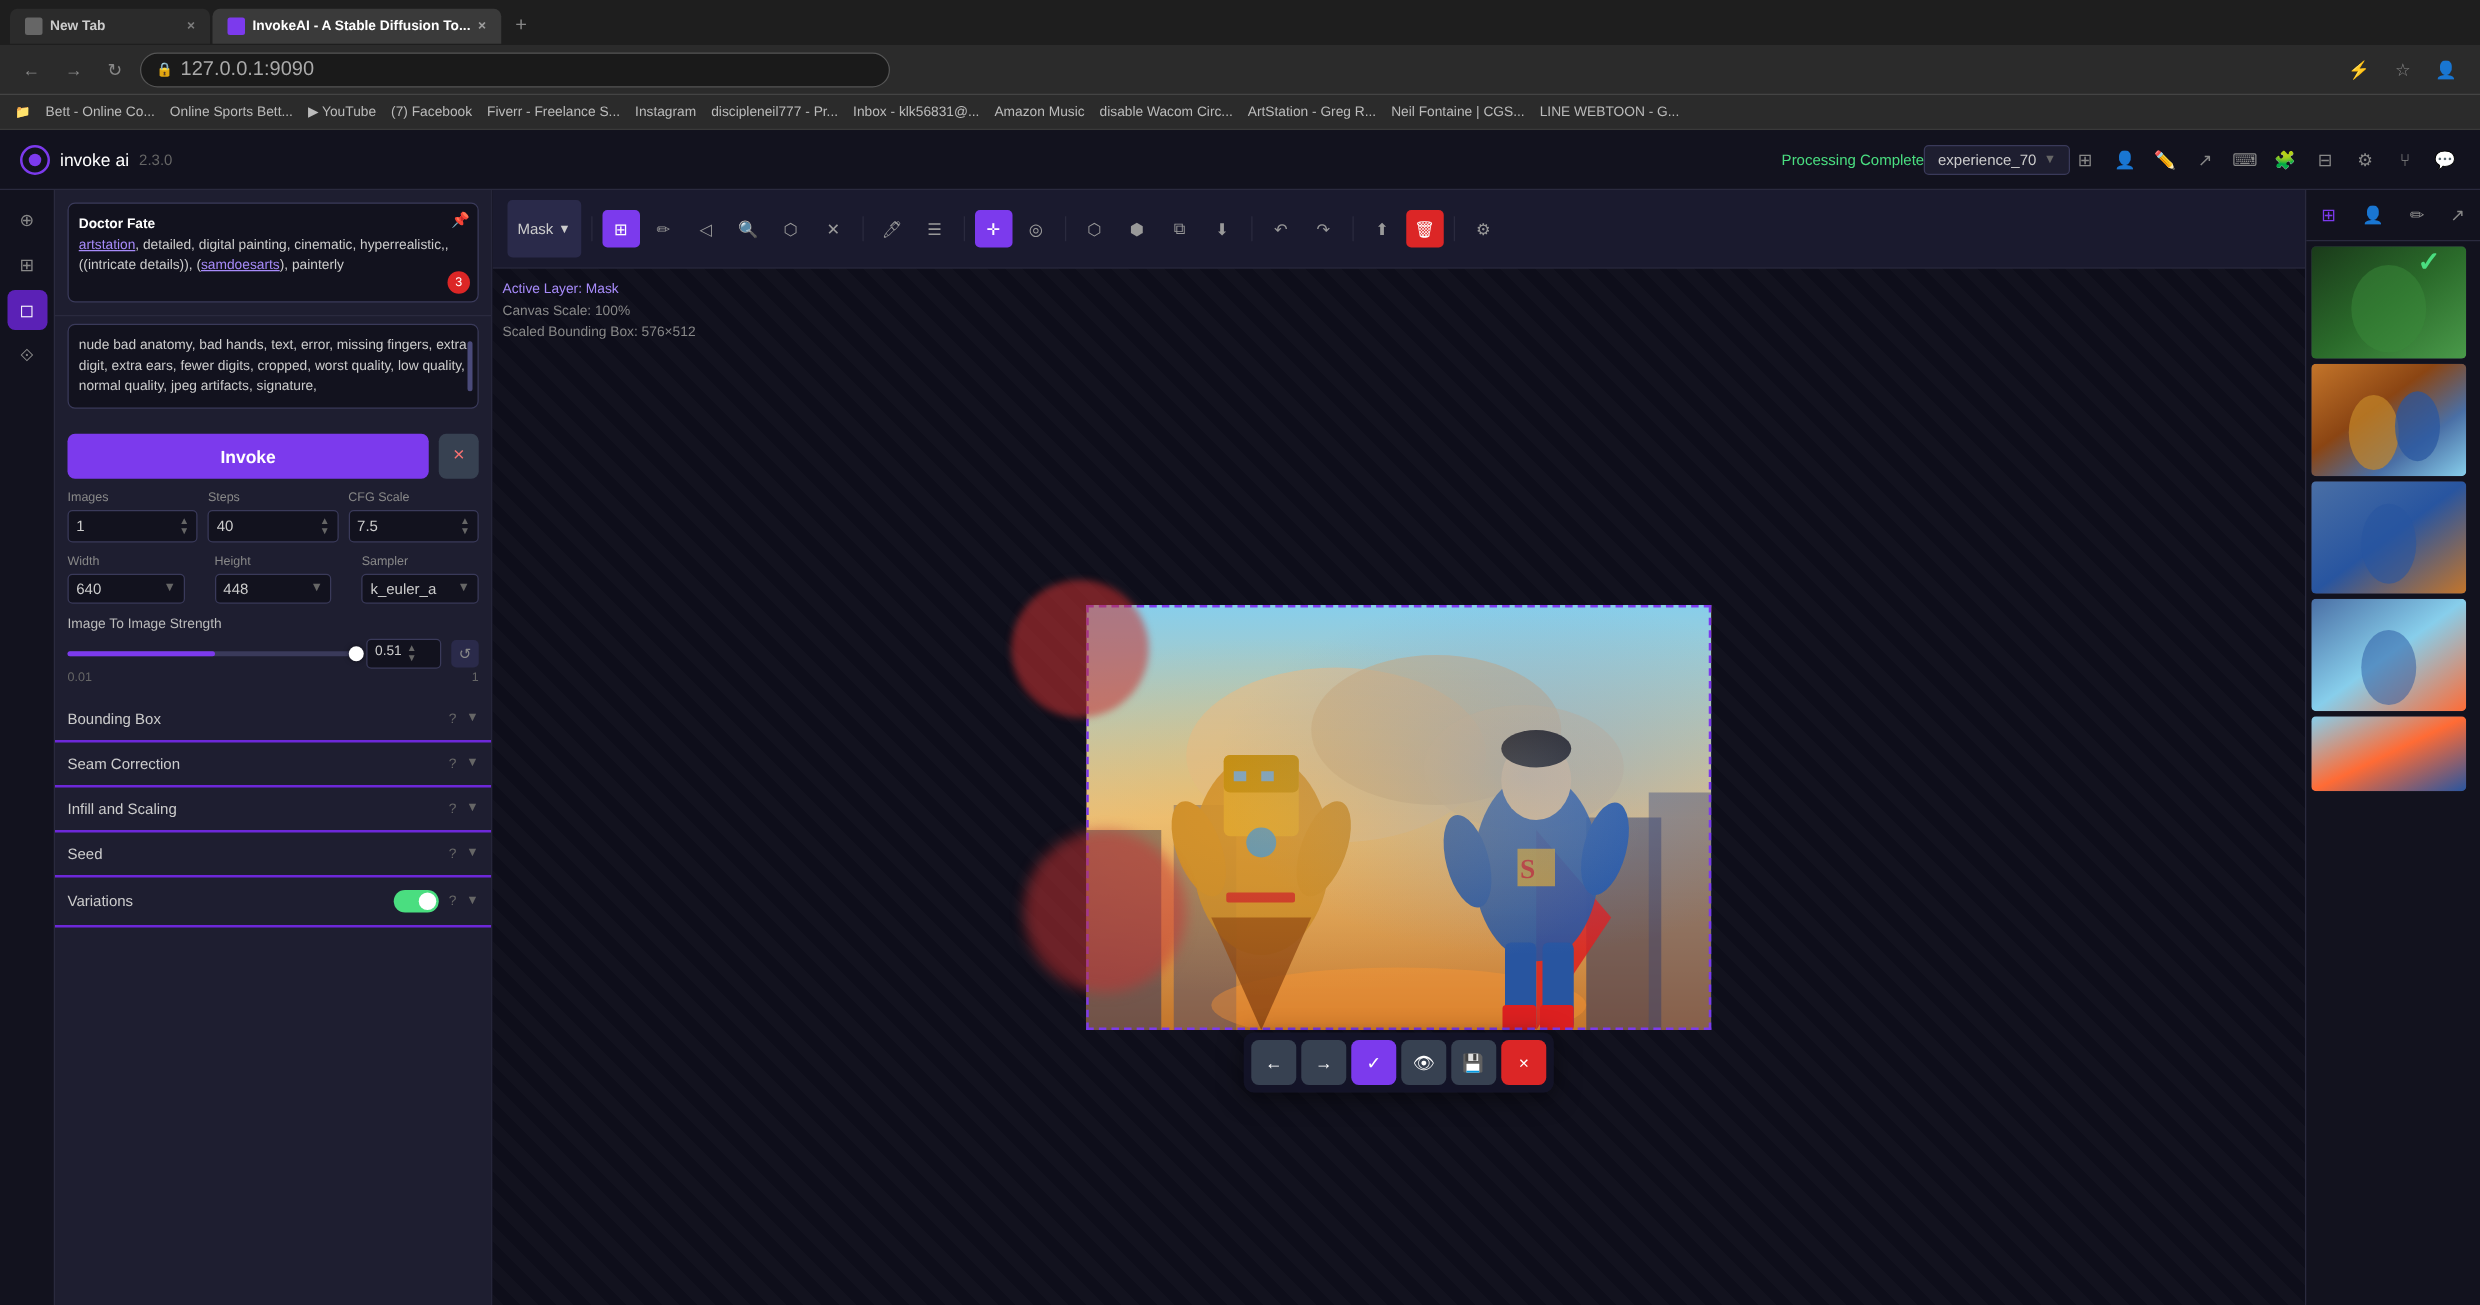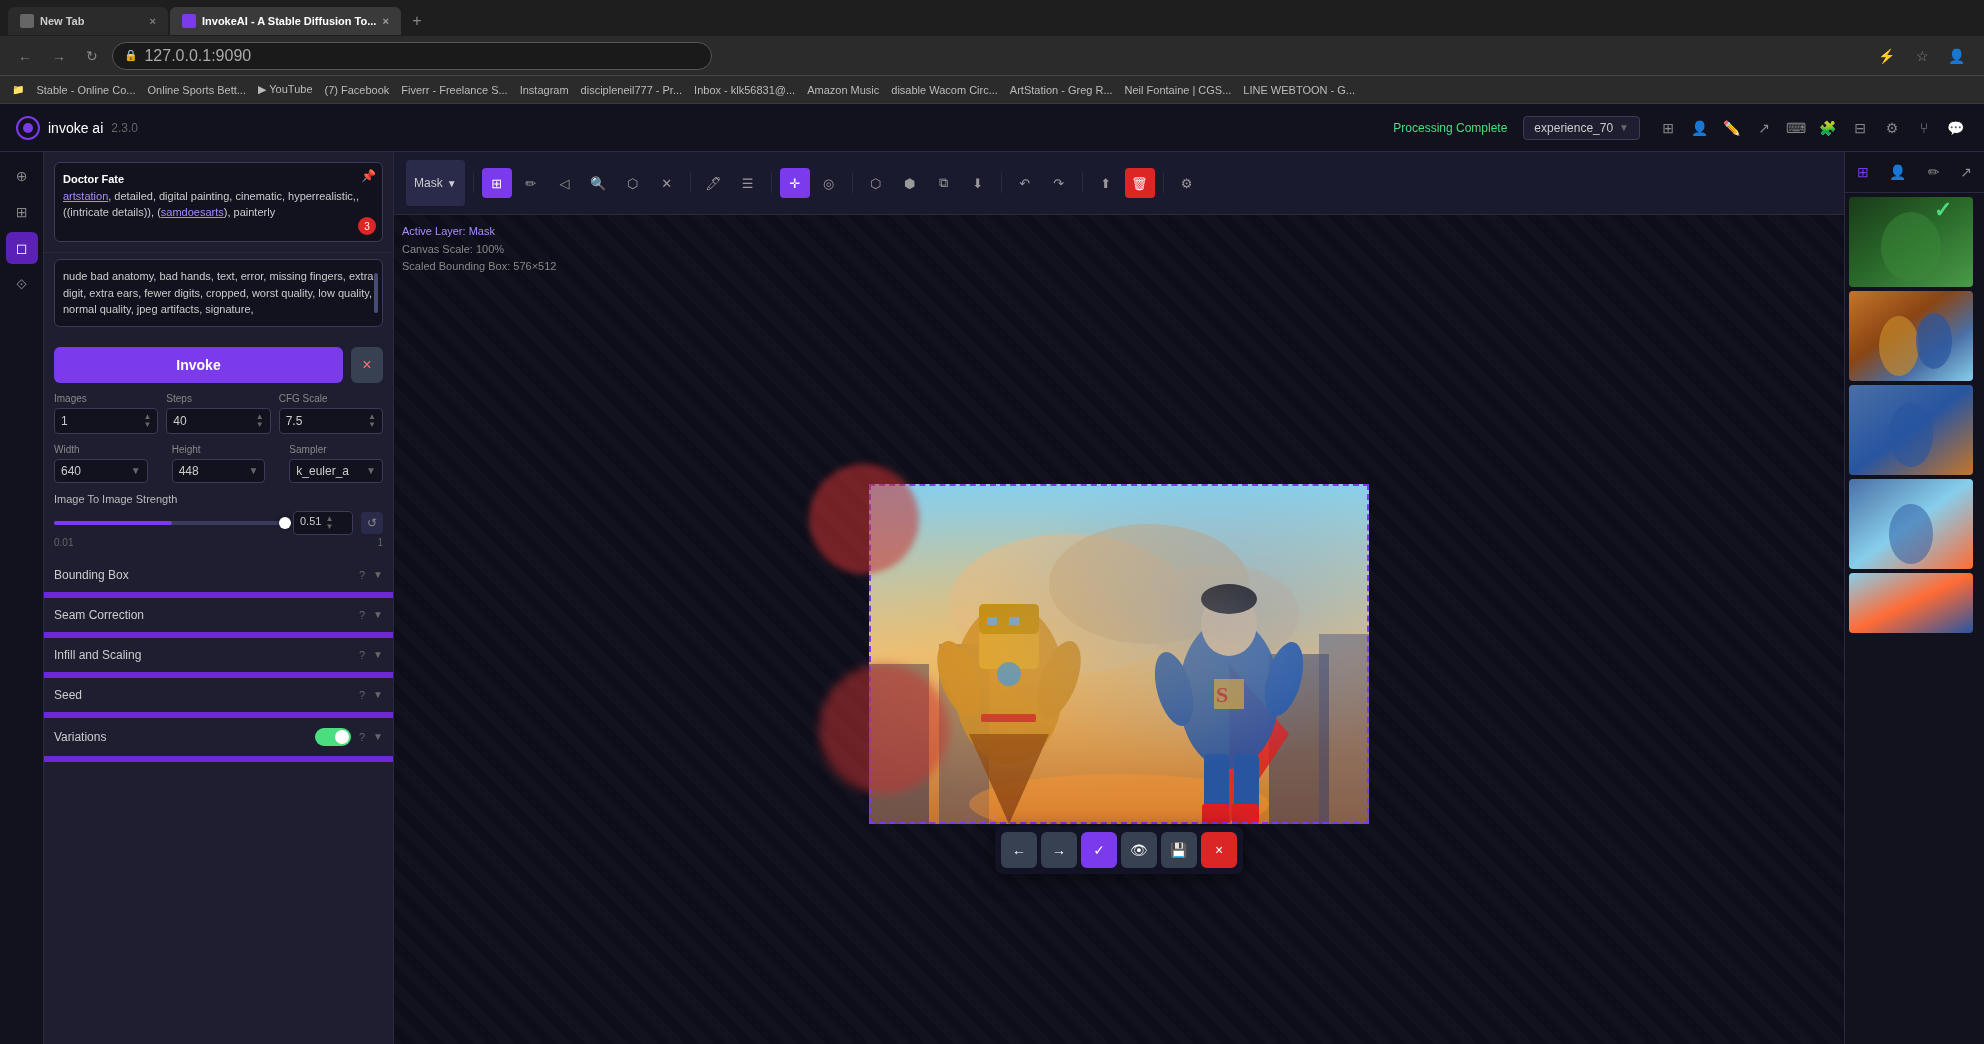--- a/index.html
+++ b/index.html
@@ -61,21 +61,21 @@
     .slider-label { font-size: 11px; color: #bbb; margin-bottom: 6px; }
     .slider-row { display: flex; align-items: center; gap: 8px; }
     .slider-track { flex: 1; height: 4px; background: #3a3a5a; border-radius: 2px; position: relative; }
     .slider-fill { height: 100%; background: #7c3aed; border-radius: 2px; }
     .slider-thumb { width: 12px; height: 12px; background: #fff; border-radius: 50%; position: absolute; top: -4px; right: -6px; box-shadow: 0 0 4px rgba(0,0,0,0.5); }
     .slider-val-box { display: flex; align-items: flex-start; background: #12121e; border: 1px solid #3a3a5a; border-radius: 4px; padding: 3px 6px; width: 60px; }
     .slider-val { font-size: 11px; color: #ccc; }
     .slider-range { display: flex; justify-content: space-between; font-size: 10px; color: #666; margin-top: 2px; }
     .refresh-btn { width: 22px; height: 22px; background: #2a2a4a; border-radius: 4px; display: flex; align-items: center; justify-content: center; color: #888; cursor: pointer; }
 
-    .accordion-item { border-bottom: 6px solid #6d28d9; }
+    .accordion-item { border-bottom: 2px solid #6d28d9; }
     .accordion-header { display: flex; align-items: center; padding: 10px; cursor: pointer; }
     .accordion-title { font-size: 12px; color: #ccc; flex: 1; font-weight: 500; }
     .accordion-help { color: #666; margin-right: 8px; font-size: 11px; }
     .accordion-arrow { color: #666; font-size: 10px; }
     .toggle-switch { width: 36px; height: 18px; background: #4ade80; border-radius: 9px; position: relative; margin-right: 8px; }
     .toggle-knob { width: 14px; height: 14px; background: #fff; border-radius: 50%; position: absolute; right: 2px; top: 2px; }
 
     
     .main-canvas { flex: 1; display: flex; flex-direction: column; background: #0e0e1a; overflow: hidden; }
     .toolbar { display: flex; align-items: center; padding: 8px 12px; background: #1a1a2e; border-bottom: 1px solid #2a2a3e; gap: 4px; }
@@ -110,21 +110,21 @@
     
     .right-panel { width: 140px; background: #12121e; border-left: 1px solid #2a2a3e; display: flex; flex-direction: column; }
     .right-panel-header { display: flex; align-items: center; justify-content: space-between; padding: 8px; border-bottom: 1px solid #2a2a3e; }
     .right-panel-icon { color: #888; font-size: 14px; cursor: pointer; padding: 4px; }
     .right-panel-icon.active { color: #7c3aed; }
 
     .thumbnail-grid { flex: 1; overflow-y: auto; padding: 4px; display: flex; flex-direction: column; gap: 4px; }
     .thumbnail { width: 124px; height: 90px; border-radius: 4px; overflow: hidden; position: relative; background: #2a2a3e; cursor: pointer; }
 
     
-    .app-header { display: flex; align-items: center; background: #12121e; padding: 8px 16px; border-bottom: 1px solid #2a2a3e; gap: 16px; height: 48px; }
+    .app-header { display: flex; align-items: center; background: #12121e; padding: 8px 16px; border-bottom: 1px solid #2a2a3e; height: 48px; }
     .logo-area { display: flex; align-items: center; gap: 8px; }
     .logo-circle { width: 24px; height: 24px; border: 2px solid #7c3aed; border-radius: 50%; display: flex; align-items: center; justify-content: center; }
     .logo-inner { width: 10px; height: 10px; background: #7c3aed; border-radius: 50%; }
     .app-name { font-size: 14px; color: #fff; font-weight: 500; }
     .app-version { font-size: 12px; color: #666; }
     .header-spacer { flex: 1; }
     .processing-badge { color: #4ade80; font-size: 12px; font-weight: 500; }
     .model-selector { display: flex; align-items: center; gap: 6px; background: #1e1e30; border: 1px solid #3a3a5a; border-radius: 4px; padding: 4px 10px; cursor: pointer; }
     .model-name { font-size: 12px; color: #ccc; }
     .header-icons { display: flex; gap: 8px; }
@@ -158,21 +158,21 @@
     </div>
     <div style="display:flex;gap:8px;margin-left:auto;">
       <span class="nav-btn">⚡</span>
       <span class="nav-btn">☆</span>
       <span class="nav-btn">👤</span>
     </div>
   </div>
 
   <div class="bookmarks-bar">
     <span style="color:#888;font-size:10px;">📁</span>
-    <span class="bookmark-item">Stable - Online Co...</span>
+    <span class="bookmark-item">Bett - Online Co...</span>
     <span class="bookmark-item">Online Sports Bett...</span>
     <span class="bookmark-item">▶ YouTube</span>
     <span class="bookmark-item">(7) Facebook</span>
     <span class="bookmark-item">Fiverr - Freelance S...</span>
     <span class="bookmark-item">Instagram</span>
     <span class="bookmark-item">discipleneil777 - Pr...</span>
     <span class="bookmark-item">Inbox - klk56831@...</span>
     <span class="bookmark-item">Amazon Music</span>
     <span class="bookmark-item">disable Wacom Circ...</span>
     <span class="bookmark-item">ArtStation - Greg R...</span>

